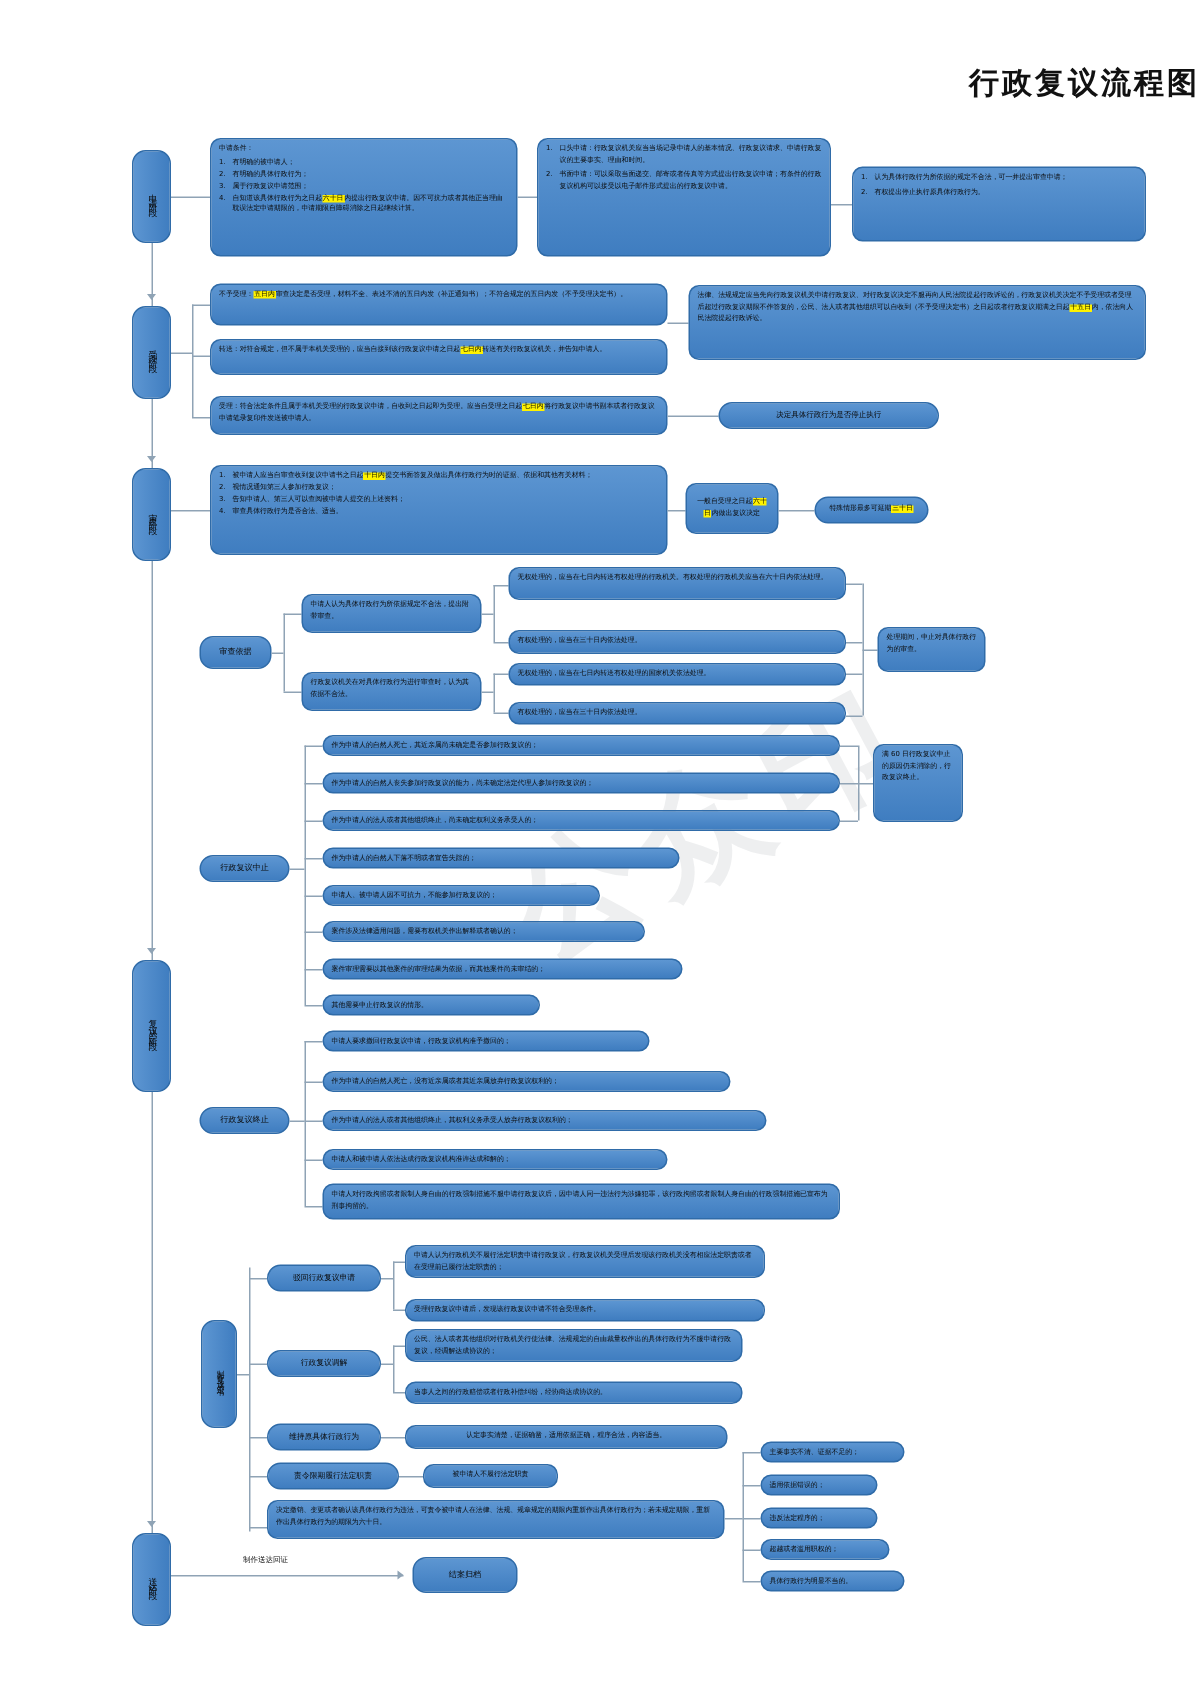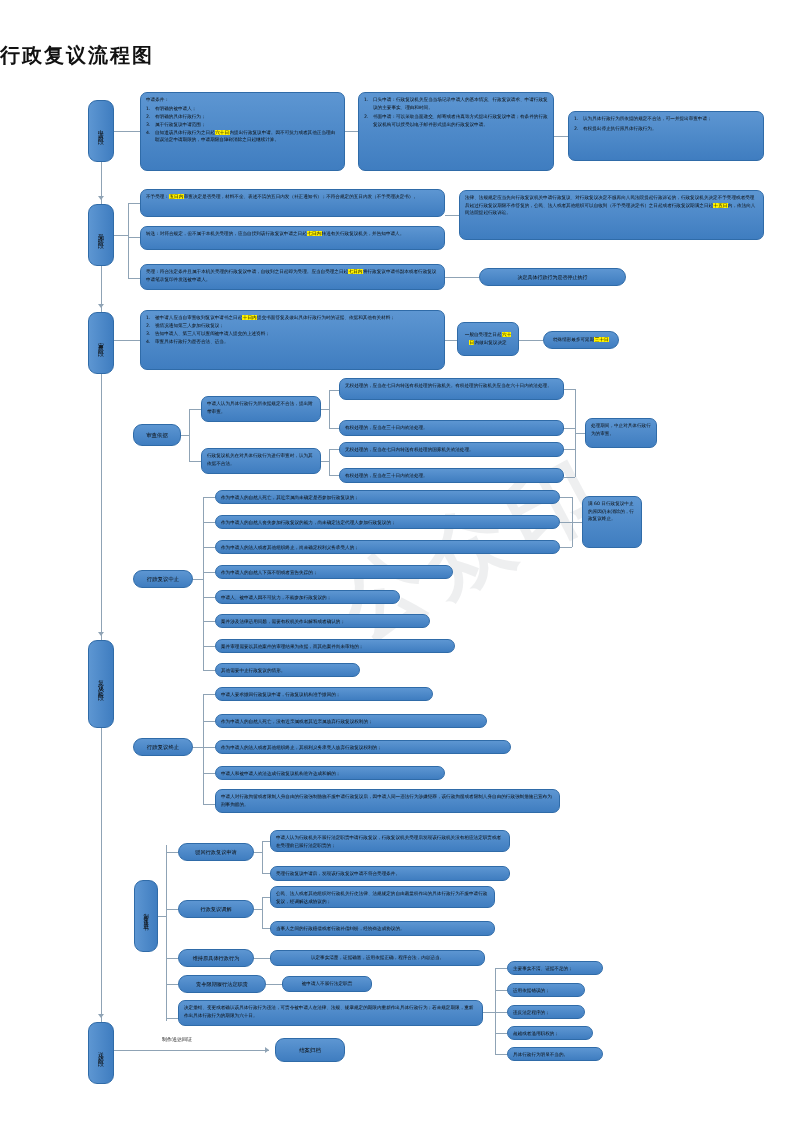--- a/index.html
+++ b/index.html
@@ -11,21 +11,21 @@
     position:relative;
     width:800px;
     height:1131px;
     background:#ffffff;
     overflow:hidden;
   }
   
   .title{
     position:absolute;
     left:0; top:42px; width:800px;
-    text-align:left;
+    text-align:right;
     font-size:20px;
     font-weight:700;
     letter-spacing:2px;
     color:#111;
   }
   
   .watermark{
     position:absolute;
     left:330px; top:490px;
     font-size:86px;

